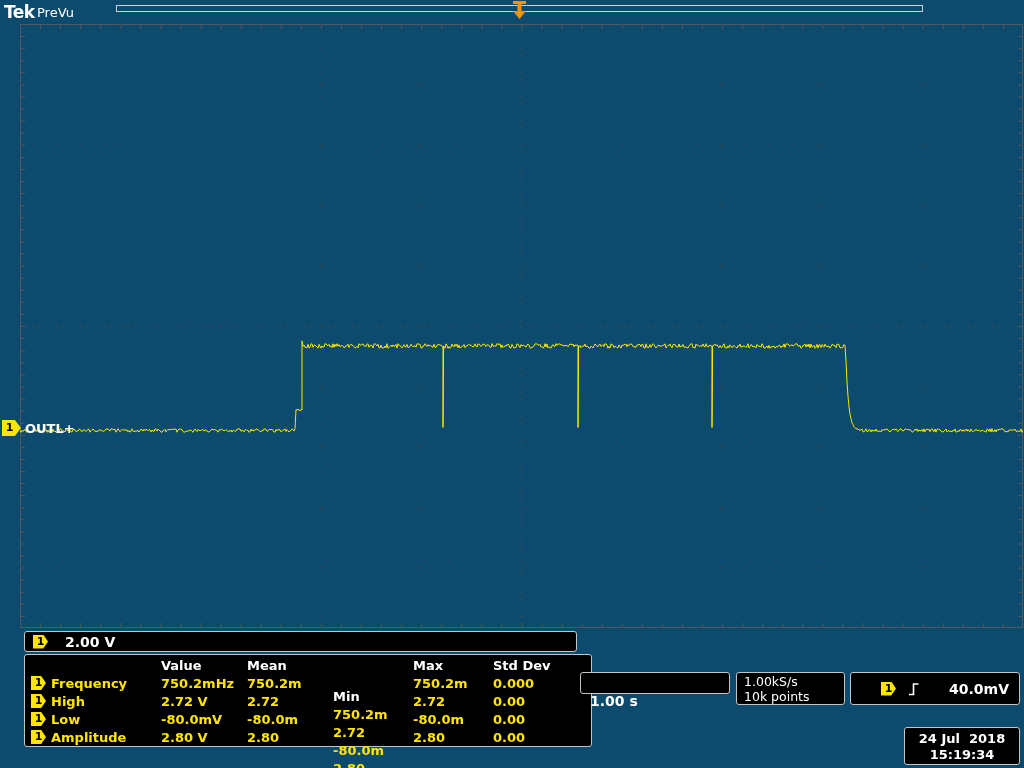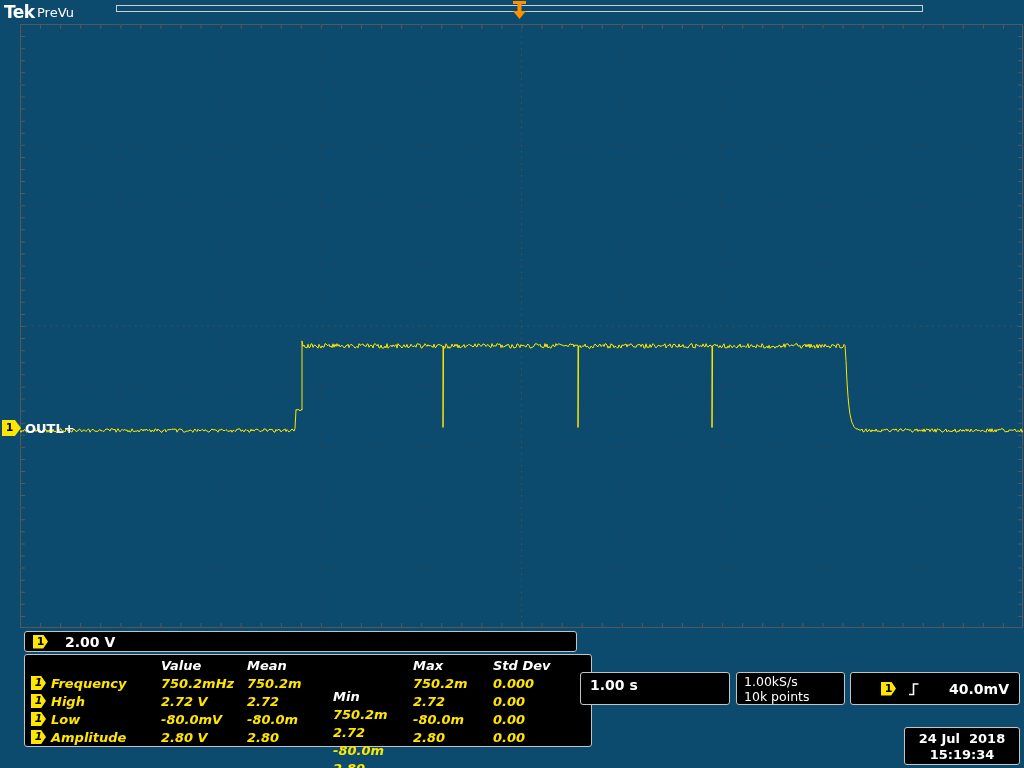--- a/index.html
+++ b/index.html
@@ -13,34 +13,34 @@
   .ch-ground{position:absolute;left:2px;top:420px;width:19px;height:16px;background:#ffe600;color:#000;
              font-size:11px;font-weight:bold;text-align:center;line-height:16px;padding-right:4px;
              clip-path:polygon(0 0,68% 0,100% 50%,68% 100%,0 100%);z-index:3;}
   .ch-label{position:absolute;left:25px;top:421px;font-size:13px;font-weight:600;z-index:3;}
   .box{position:absolute;border:1px solid #c4c4c4;border-radius:3px;background:#000;}
   .flag{display:inline-block;width:15px;height:14px;background:#ffe600;color:#000;font-size:11px;
         font-weight:bold;text-align:center;line-height:14px;flex:0 0 auto;
         clip-path:polygon(0 0,68% 0,100% 50%,68% 100%,0 100%);}
   .ch-scale{left:24px;top:631px;width:553px;height:21px;display:flex;align-items:center;padding-left:8px;gap:17px;}
   .ch-scale-text{font-size:14px;font-weight:bold;}
-  .meas{left:24px;top:654px;width:568px;height:93px;font-size:13px;font-style:italic;}
+  .meas{left:24px;top:654px;width:568px;height:93px;font-size:13px;}
   .mrow{position:absolute;left:0;width:100%;height:16px;}
   .mrow .flag{position:absolute;left:6px;top:0;}
   .m-name{position:absolute;left:26px;}
   .m-val{position:absolute;left:136px;}
   .m-mean{position:absolute;left:222px;text-align:right;}
   .m-min{position:absolute;left:308px;margin-top:31px;}
   .m-max{position:absolute;left:388px;}
   .m-std{position:absolute;left:468px;}
   .mhead{top:3px;color:#fff;font-weight:600;}
   .mr0{top:21px;}.mr1{top:39px;}.mr2{top:57px;}.mr3{top:75px;}
   .mrow.data{color:#ffe600;font-weight:600;}
   .search{left:24px;top:748px;width:553px;height:18px;font-size:12.5px;line-height:15px;padding-left:6px;border-radius:2px;}
-  .hscale{left:580px;top:672px;width:150px;height:33px;font-size:14px;font-weight:bold;padding:4px 0 0 9px;}
+  .hscale{left:580px;top:672px;width:150px;height:17px;font-size:14px;font-weight:bold;padding:20px 0 0 9px;}
   .srate{left:736px;top:672px;width:109px;height:33px;font-size:12.5px;line-height:15px;padding:1px 0 8px 7px;}
   .trig{left:850px;top:672px;width:170px;height:33px;display:flex;align-items:center;padding-left:30px;gap:12px;
         font-size:14px;font-weight:bold;}
   .trig-lvl{margin-left:auto;padding-right:10px;}
   .dt{left:904px;top:727px;width:116px;height:38px;text-align:center;font-size:13px;font-weight:600;
       line-height:16px;padding-top:3px;}
   .dt-date{white-space:pre;}
 </style>
 </head>
 <body>

